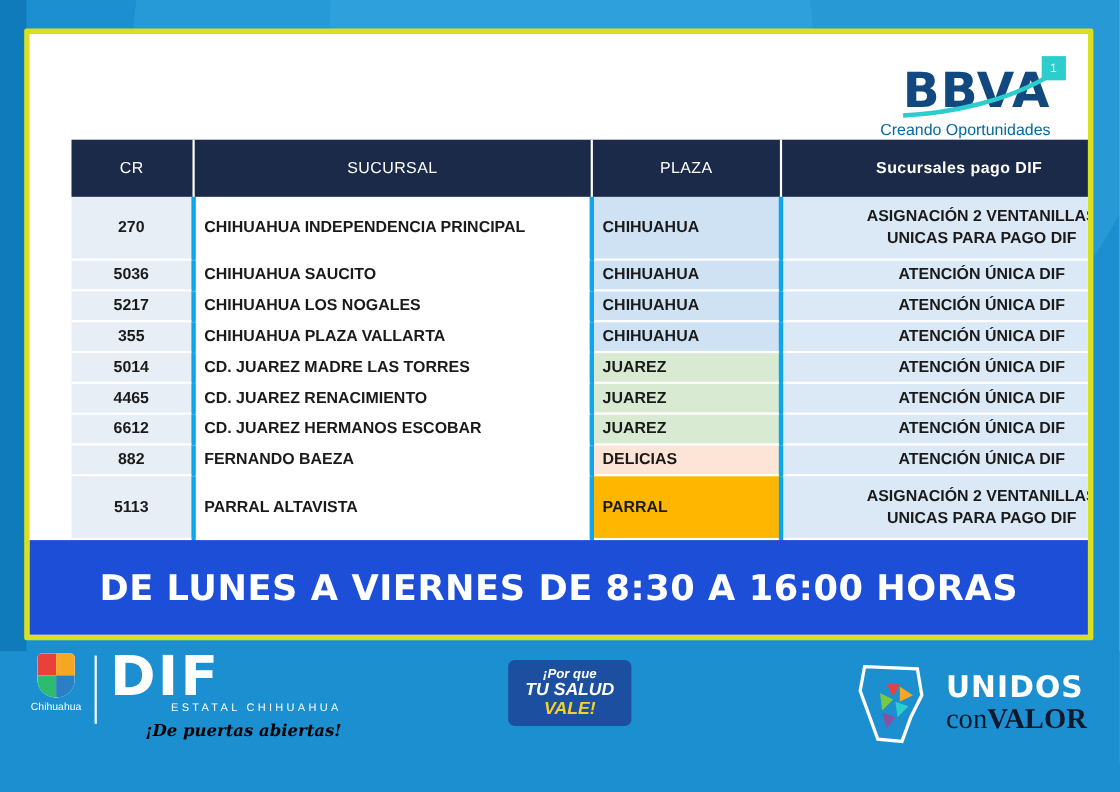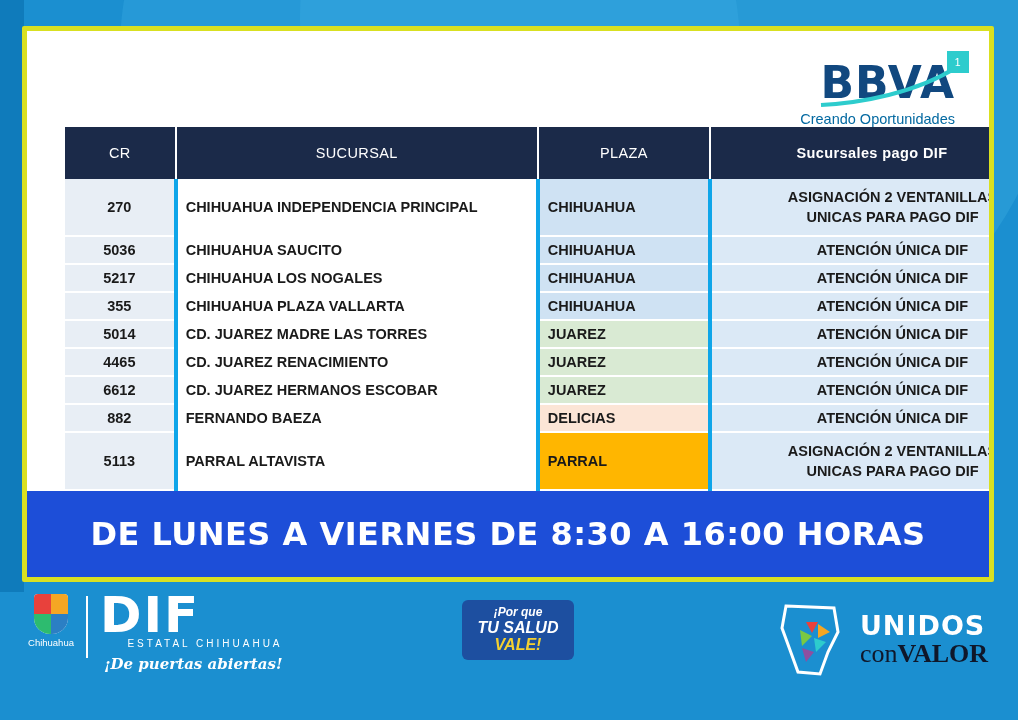--- a/index.html
+++ b/index.html
@@ -265,26 +265,26 @@
     font-family: "DejaVu Sans", sans-serif;
   }
   .dif-sub {
     color: #ffffff;
     font-size: 10px;
     letter-spacing: 3px;
     text-align: right;
     margin-top: -2px;
   }
   .dif-slogan {
-    color: #ffffff;
+    color: #000000;
     font-size: 15px;
     font-style: italic;
     font-weight: bold;
     margin-top: 6px;
-    margin-left: 4px;
+    margin-left: 32px;
     font-family: "DejaVu Serif", serif;
   }
 
   
   .salud {
     position: absolute;
     left: 462px;
     top: 18px;
     width: 112px;
     height: 60px;

